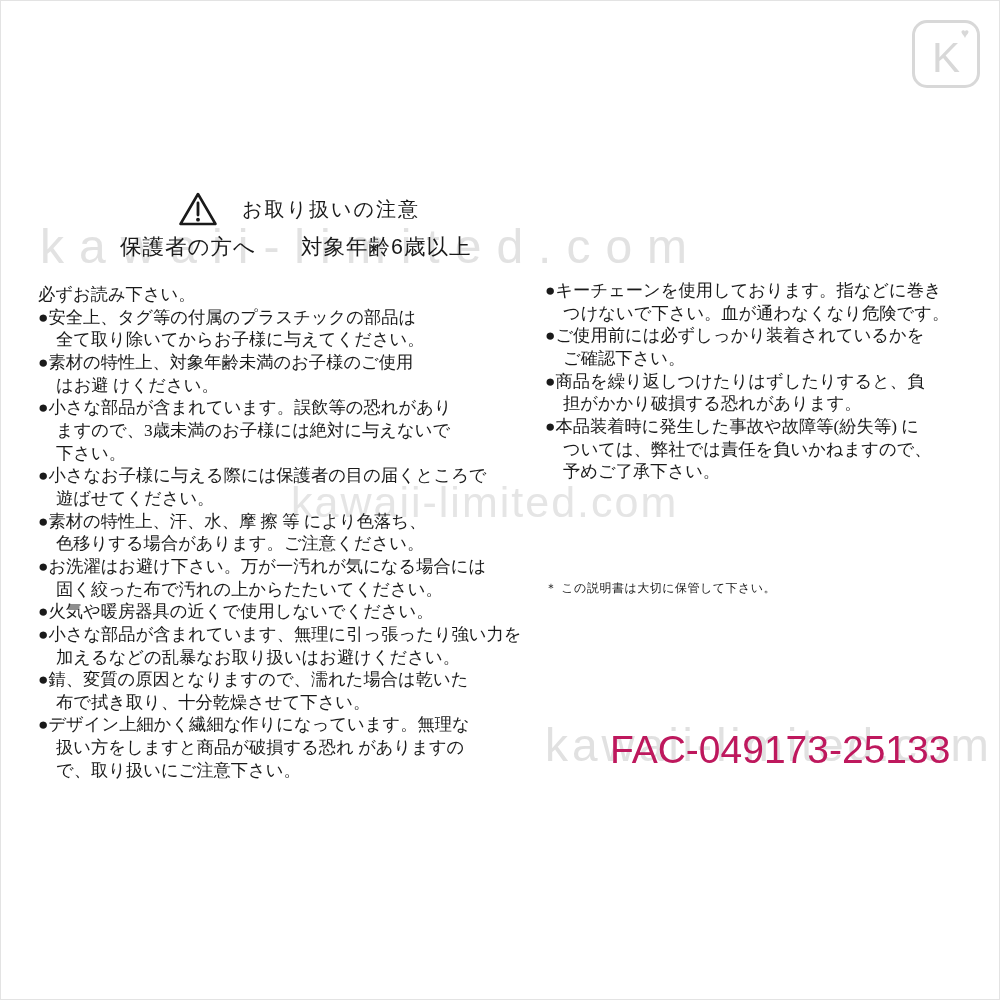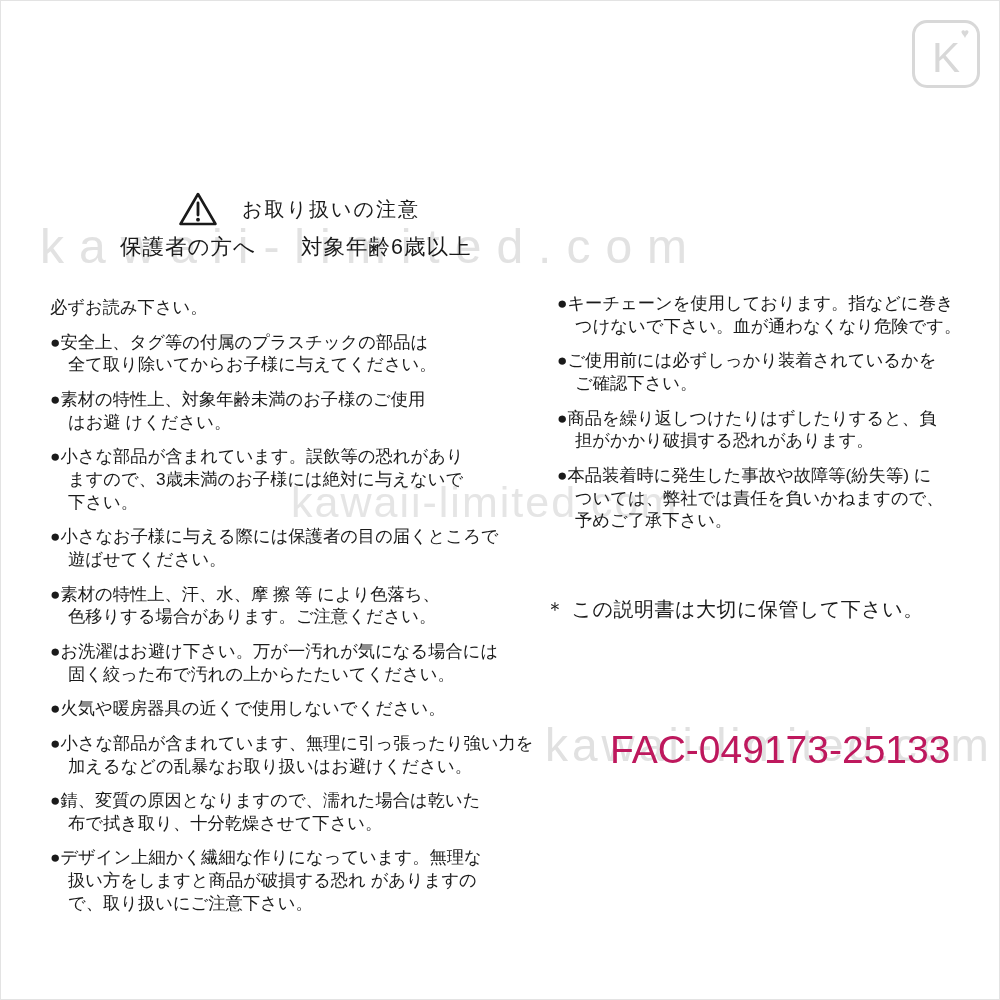--- a/index.html
+++ b/index.html
@@ -46,24 +46,25 @@
     position:absolute;left:120px;top:232px;font-size:21.5px;letter-spacing:1px;z-index:2;
   }
   
   .col{position:absolute;font-size:17.3px;line-height:22.65px;z-index:2;}
   .col-left{left:38px;top:284px;width:480px;}
   .col-right{left:545px;top:280px;width:445px;}
   .bullet{
     white-space:pre;
     padding-left:18px;
     text-indent:-18px;
-    margin:12px;
+    margin:0;
+    font-family:Liberation Serif, serif;
   }
   .note{
-    position:absolute;left:545px;top:596px;font-size:20px;z-index:2;letter-spacing:0.5px;
+    position:absolute;left:545px;top:580px;font-size:12px;z-index:2;letter-spacing:0.5px;
   }
   .code{
     position:absolute;left:610px;top:728px;
     font-size:39px;letter-spacing:0px;color:#be185d;z-index:2;
     font-family:"Liberation Sans","DejaVu Sans",sans-serif;
   }
 </style>
 </head>
 <body>
 

